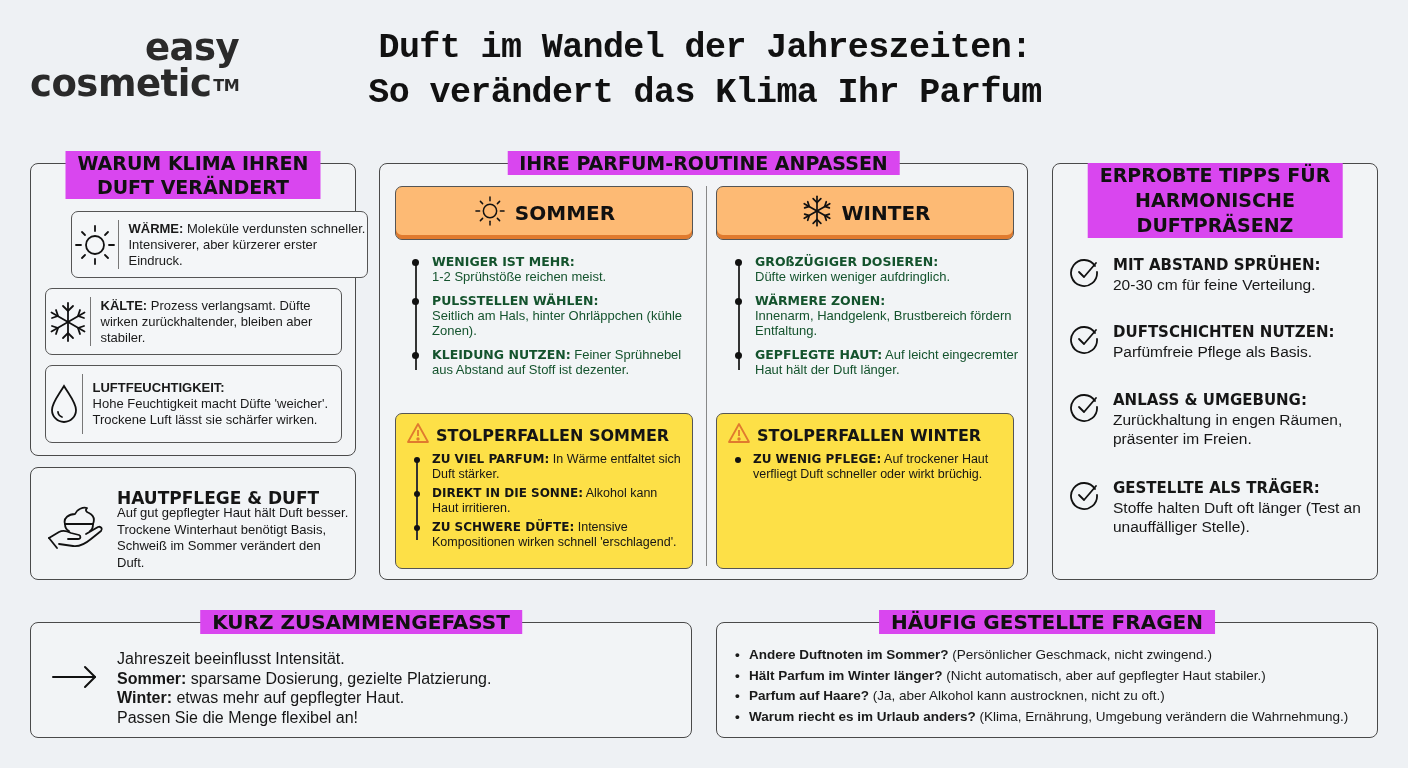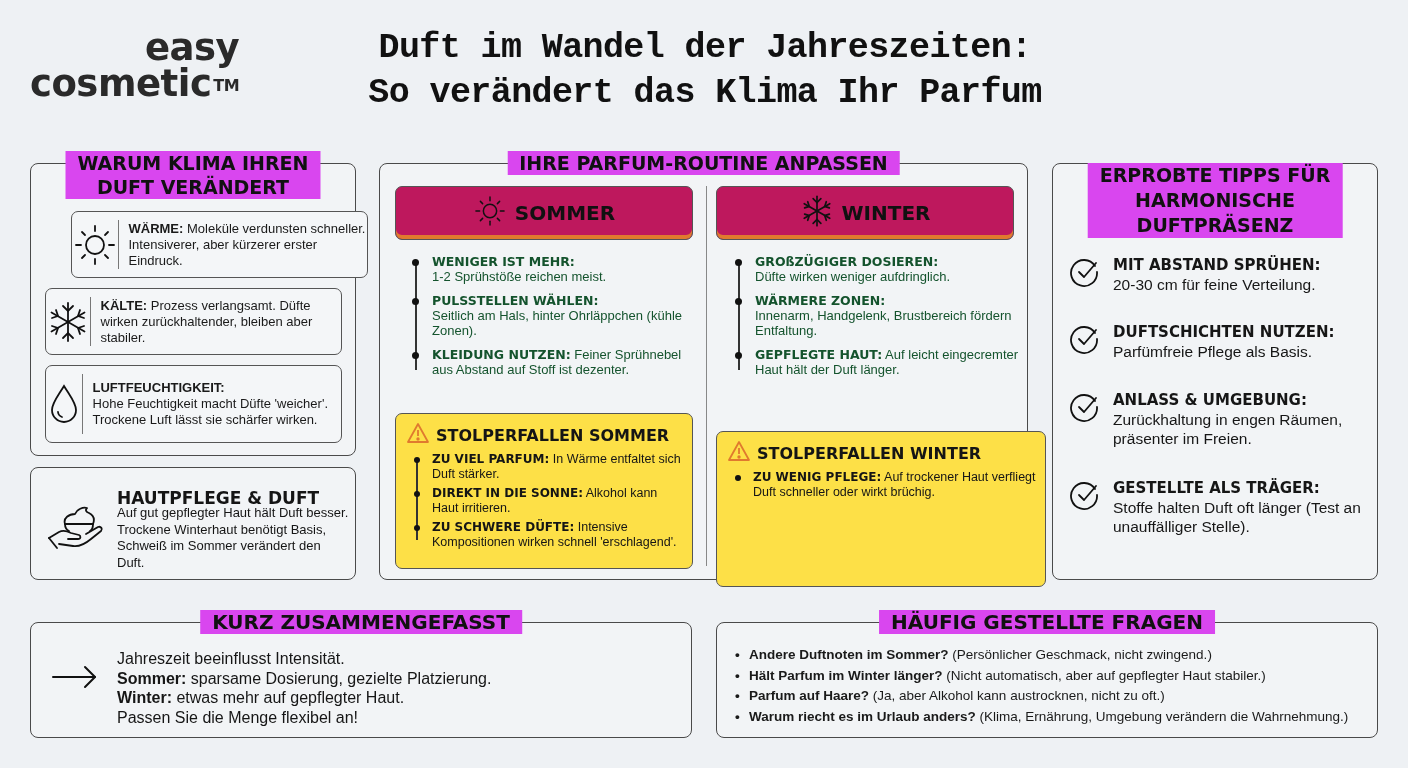--- a/index.html
+++ b/index.html
@@ -32,21 +32,21 @@
   
   .climate-card { position: absolute; left: 14px; width: 297px; display: flex; align-items: center; }
   .climate-card .ico { width: 58px; display: flex; justify-content: center; align-items: center; }
   .climate-card .sep { width: 1px; align-self: stretch; background: #777; margin: 8px 0; }
   .climate-card .txt { padding-left: 10px; font-size: 13px; line-height: 16px; color: #1a1a1a; }
   .b { font-weight: bold; }
 
   
   .season-head {
     position: absolute; height: 54px; border: 1.2px solid #555; border-radius: 7px;
-    background: #be185d; box-shadow: inset 0 -4px 0 #e07a2e;
+    background: #fdba74; box-shadow: inset 0 -4px 0 #e07a2e;
     display: flex; align-items: center; justify-content: center; gap: 8px;
     font-family: "DejaVu Sans", sans-serif; font-weight: bold; font-size: 20px; color: #111;
   }
 
   .tl-list { position: absolute; }
   .tl-list .line { position: absolute; left: 3px; width: 1.5px; background: #333; }
   .tl-item { position: relative; padding-left: 20px; font-size: 13px; line-height: 15px; margin-bottom: 9px; color: #14532d; }
   .tl-item::before { content: ""; position: absolute; left: 0; top: 5px; width: 7px; height: 7px; border-radius: 50%; background: #111; }
   .tl-item .h { font-weight: bold; font-family: "DejaVu Sans", sans-serif; font-size: 12.5px; }
 
@@ -232,21 +232,21 @@
         <div class="h">GROßZÜGIGER DOSIEREN:</div>
         <div>Düfte wirken weniger aufdringlich.</div>
       </div>
     <div class="tl-item">
         <div class="h">WÄRMERE ZONEN:</div>
         <div>Innenarm, Handgelenk, Brustbereich fördern Entfaltung.</div>
       </div>
     <div class="tl-item"><span class="h">GEPFLEGTE HAUT:</span><span> Auf leicht eingecremter Haut hält der Duft länger.</span></div>
   </div>
 
-  <div class="pit-box" style="left:336px; top:267px; width:330px; height:156px;padding-left:24px;">
+  <div class="pit-box" style="left:336px; top:249px; width:298px; height:156px;padding-left:24px;">
     <div class="pit-title">
       <span>
         <svg width="24" height="22" viewBox="0 0 24 22" fill="none" stroke="#e07a2e" stroke-width="1.8" stroke-linejoin="round">
             <path d="M12 2 L22 20 H2 Z"></path>
             <line x1="12" y1="8" x2="12" y2="14"></line>
             <circle cx="12" cy="17" r="0.8" fill="#e07a2e"></circle>
           </svg>
       </span>
       <span>STOLPERFALLEN WINTER</span>
     </div>

